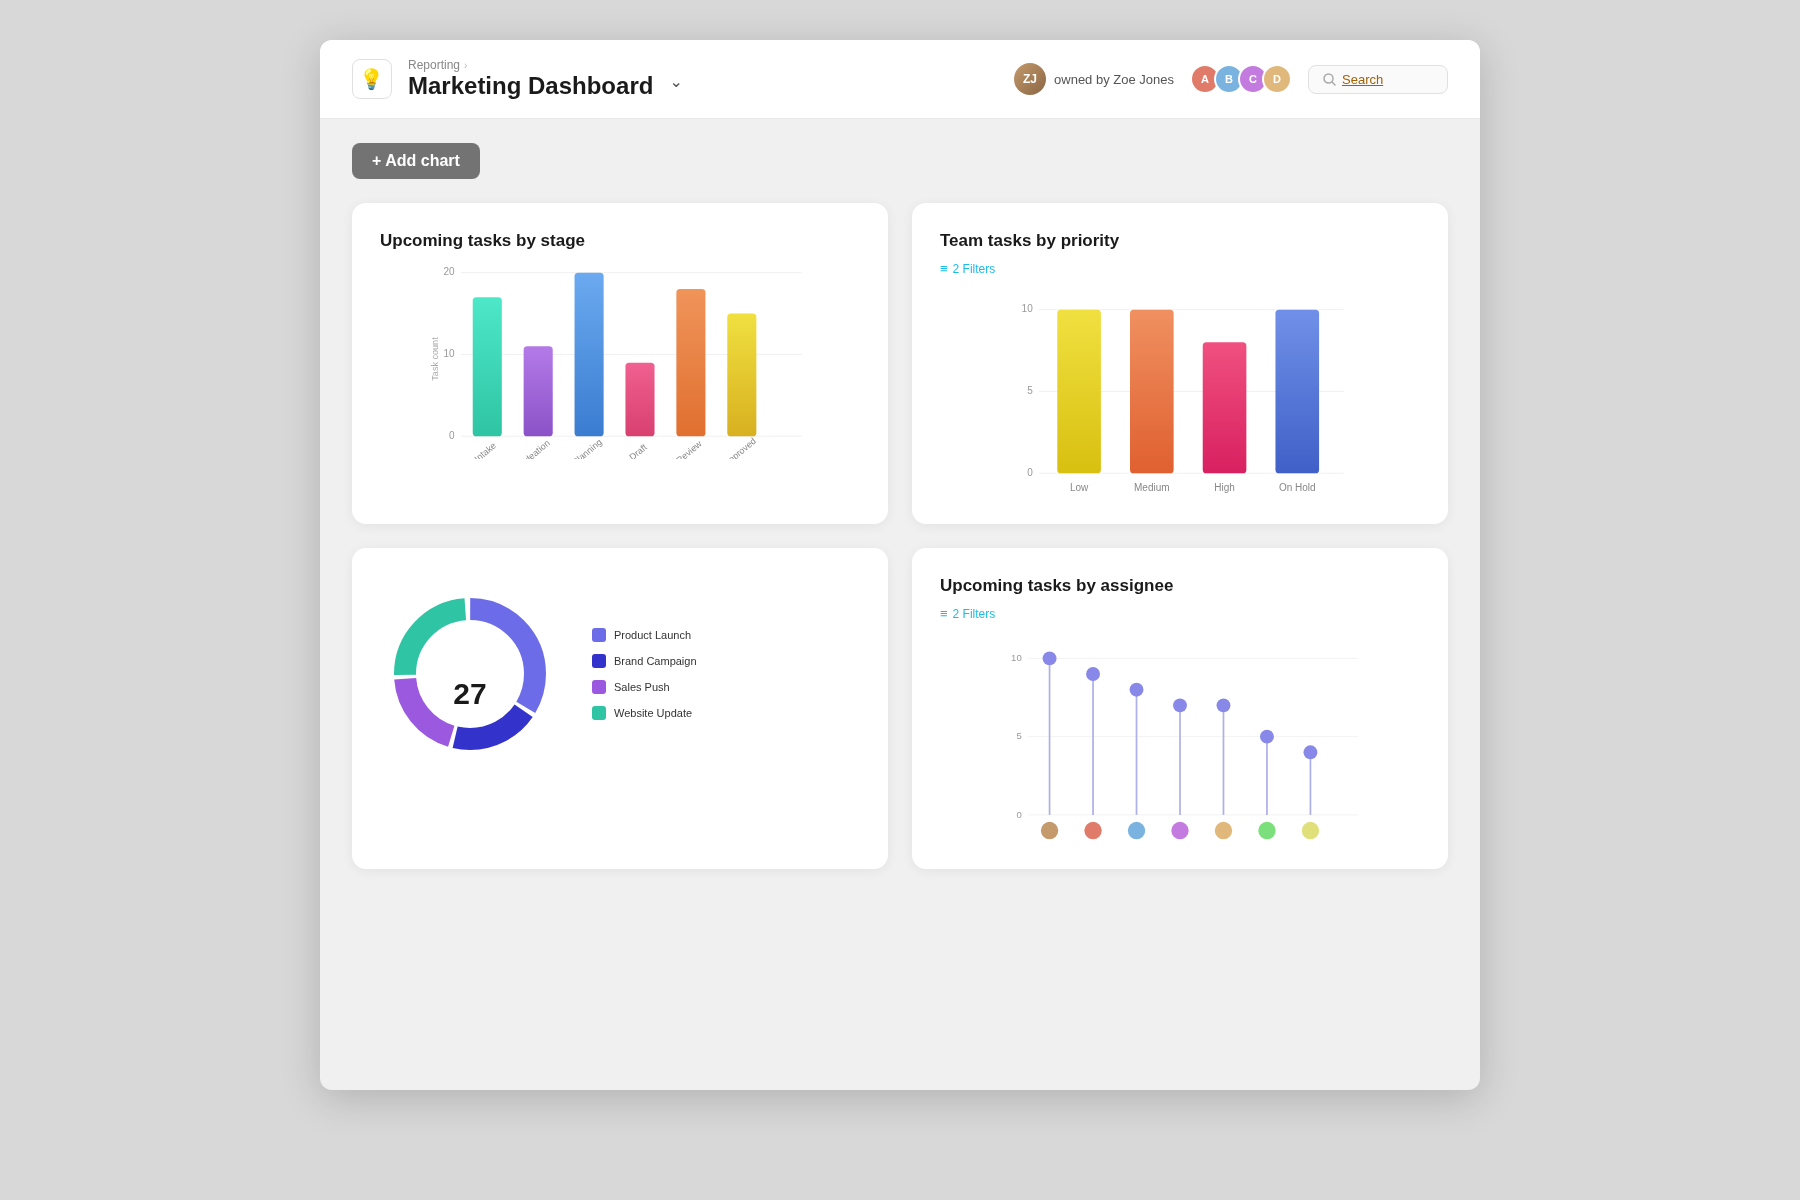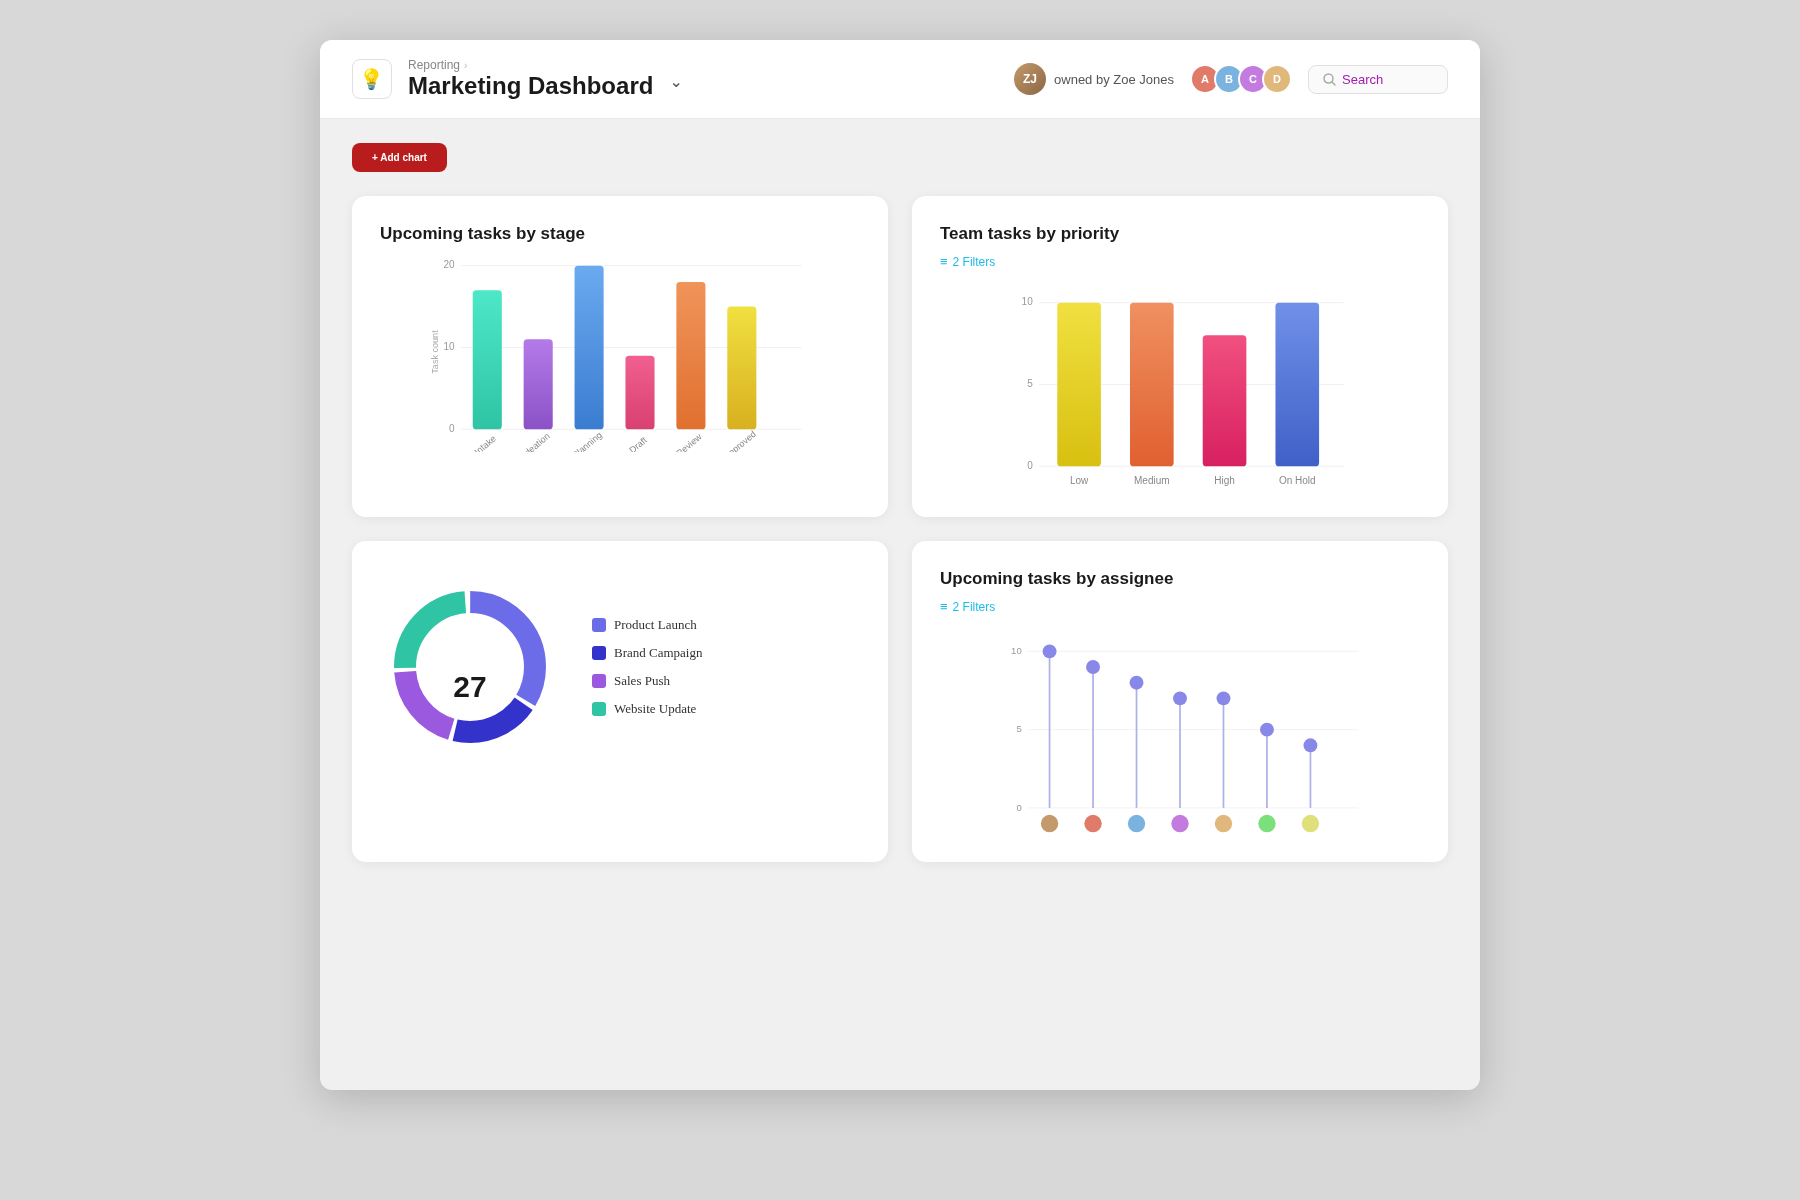--- a/index.html
+++ b/index.html
@@ -88,26 +88,26 @@
       color: #999;
       width: 140px;
       background: #fafafa;
       display: flex; align-items: center; gap: 6px;
     }
     
     .main-content {
       padding: 24px 32px;
     }
     .add-chart-btn {
-      background: #b91c1c;
+      background: #737373;
       color: #fff;
       border: none;
       border-radius: 8px;
       padding: 9px 20px;
-      font-size: 10px;
+      font-size: 16px;
       font-weight: 600;
       cursor: pointer;
       display: inline-flex; align-items: center; gap: 6px;
       margin-bottom: 24px;
     }
     
     .charts-grid {
       display: grid;
       grid-template-columns: 1fr 1fr;
       gap: 24px;
@@ -163,21 +163,21 @@
       color: #1a1a1a;
       margin-top: 20px;
     }
     .donut-legend {
       display: flex;
       flex-direction: column;
       gap: 12px;
     }
     .legend-item {
       display: flex; align-items: center; gap: 8px;
-      font-size: 13px; color: #333; font-family: Liberation Serif, serif;
+      font-size: 11px; color: #333;
     }
     .legend-dot {
       width: 14px; height: 14px;
       border-radius: 3px;
       flex-shrink: 0;
     }
     
     .lollipop-area {
       position: relative;
       height: 200px;
@@ -212,21 +212,21 @@
         <div class="team-avatar" style="background:#e07b6a;">A</div>
         <div class="team-avatar" style="background:#7bb3e0;">B</div>
         <div class="team-avatar" style="background:#c47be0;">C</div>
         <div class="team-avatar" style="background:#e0b87b;">D</div>
       </div>
       <div class="search-box">
         <svg width="13" height="13" viewBox="0 0 13 13" fill="none">
           <circle cx="5.5" cy="5.5" r="4.5" stroke="#aaa" stroke-width="1.5"></circle>
           <line x1="9" y1="9" x2="12" y2="12" stroke="#aaa" stroke-width="1.5" stroke-linecap="round"></line>
         </svg>
-        <span style="color:#a21caf;font-size:13px;">Search</span>
+        <span style="color:#a16207;font-size:13px;text-decoration:underline;">Search</span>
       </div>
     </div>
   </div>
 
   <div class="main-content">
     <button class="add-chart-btn">+ Add chart</button>
 
     <div class="charts-grid">
 
       <div class="chart-card">

